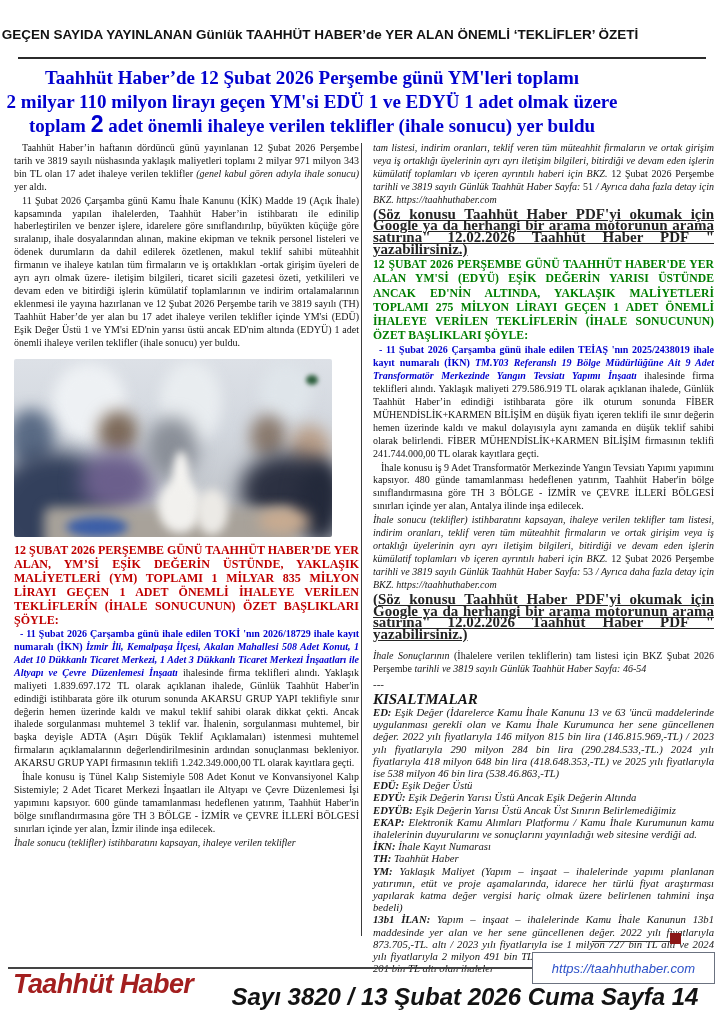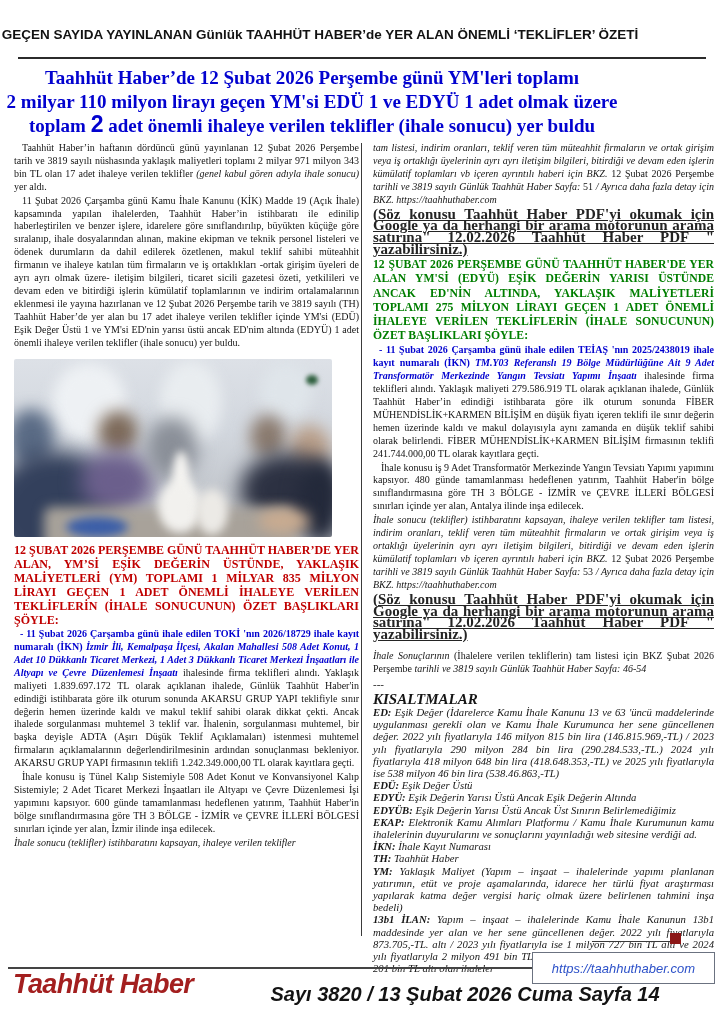--- a/index.html
+++ b/index.html
@@ -46,21 +46,21 @@
   .end-square{position:absolute;left:670px;top:933px;width:11px;height:11px;background:#8B1616;}
 
   
   .footer-rule{position:absolute;left:8px;top:967px;width:524px;height:1.5px;background:#444;}
   .url-box{position:absolute;left:532px;top:952px;width:181px;height:30px;border:1px solid #6b7280;
       display:flex;align-items:center;justify-content:center;background:#fff;}
   .url-box span{font-family:"Liberation Sans",sans-serif;font-style:italic;font-size:13px;color:#2B50C8;}
   .logo{position:absolute;left:13px;top:969px;font-family:"Liberation Sans",sans-serif;
       font-weight:bold;font-style:italic;font-size:27px;letter-spacing:-0.6px;color:#A31F1F;}
   .issue{position:absolute;left:215px;top:983px;width:500px;text-align:center;
-      font-family:"Liberation Sans",sans-serif;font-weight:bold;font-style:italic;font-size:20px;color:#131313;}
+      font-family:"Liberation Sans",sans-serif;font-weight:bold;font-style:italic;font-size:24px;color:#131313;}
 </style>
 </head>
 <body>
 
 <div class="header-bar">GEÇEN SAYIDA YAYINLANAN Günlük TAAHHÜT HABER’de YER ALAN ÖNEMLİ ‘TEKLİFLER’ ÖZETİ</div>
 <div class="header-rule"></div>
 
 <div class="main-title">
   <div>Taahhüt Haber’de 12 Şubat 2026 Perşembe günü YM'leri toplamı</div>
   <div>2 milyar 110 milyon lirayı geçen YM'si EDÜ 1 ve EDYÜ 1 adet olmak üzere</div>

